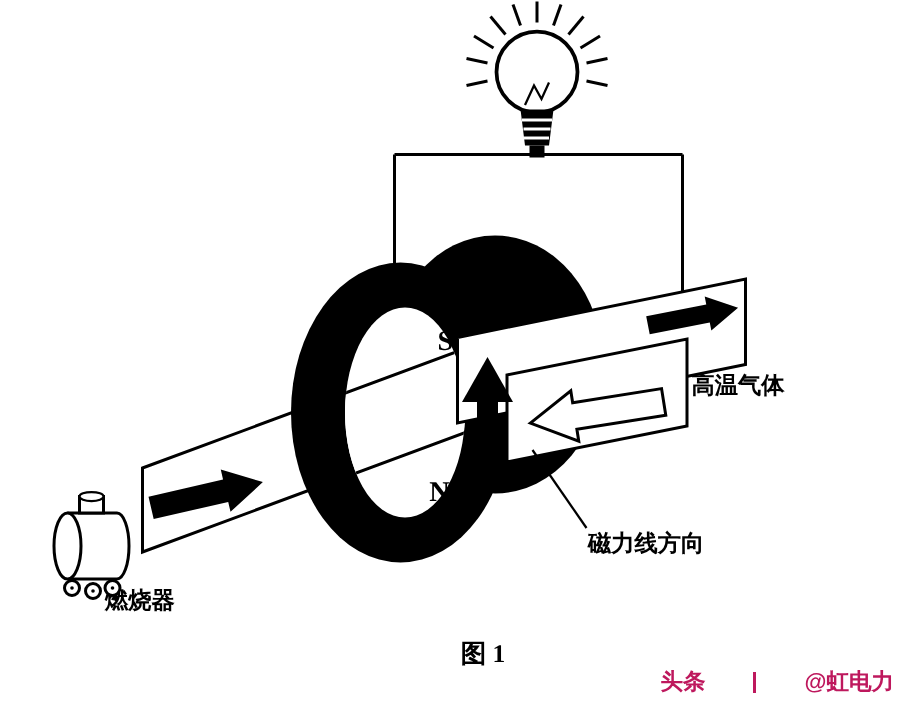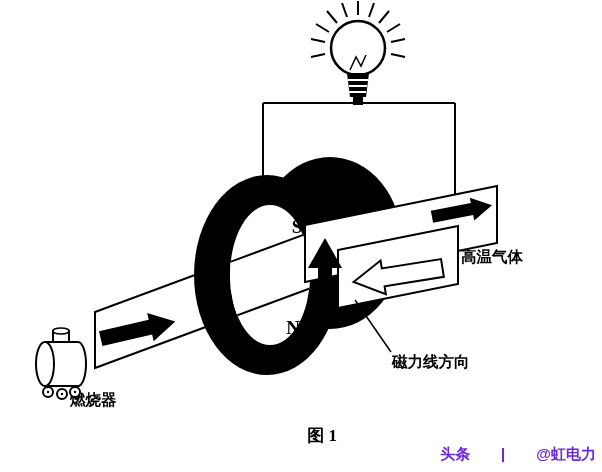--- a/index.html
+++ b/index.html
@@ -104,18 +104,18 @@
     <ellipse cx="61" cy="331" rx="8" ry="3" fill="#fff" stroke="#000" stroke-width="1.5"></ellipse>
     <circle cx="48" cy="392" r="5" fill="#fff" stroke="#000" stroke-width="2"></circle>
     <circle cx="62" cy="394" r="5" fill="#fff" stroke="#000" stroke-width="2"></circle>
     <circle cx="75" cy="392" r="5" fill="#fff" stroke="#000" stroke-width="2"></circle>
     <circle cx="48" cy="392" r="1.2" fill="#000"></circle>
     <circle cx="62" cy="394" r="1.2" fill="#000"></circle>
     <circle cx="75" cy="392" r="1.2" fill="#000"></circle>
   </g>
 </svg>
 
-<div id="watermark" style="color: #6d28d9; gap: 32px;">
+<div id="watermark" style="color: #be185d; gap: 32px;">
   <span>头条</span>
   <div class="bar"></div>
   <span>@虹电力</span>
 </div>
 </div>
 
 </body></html>

